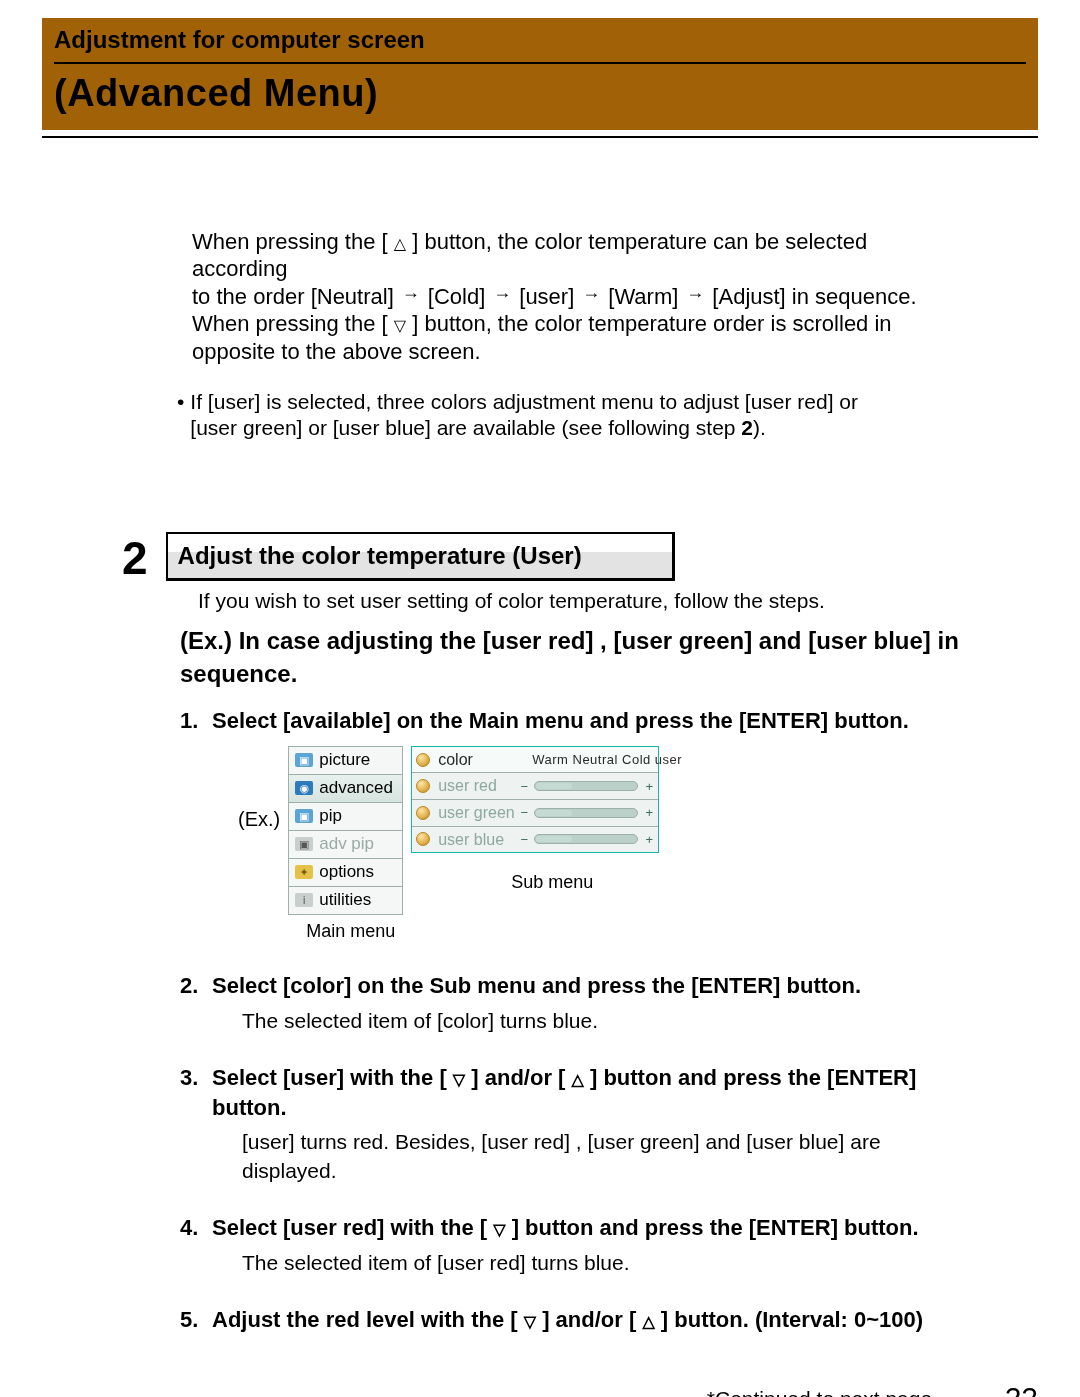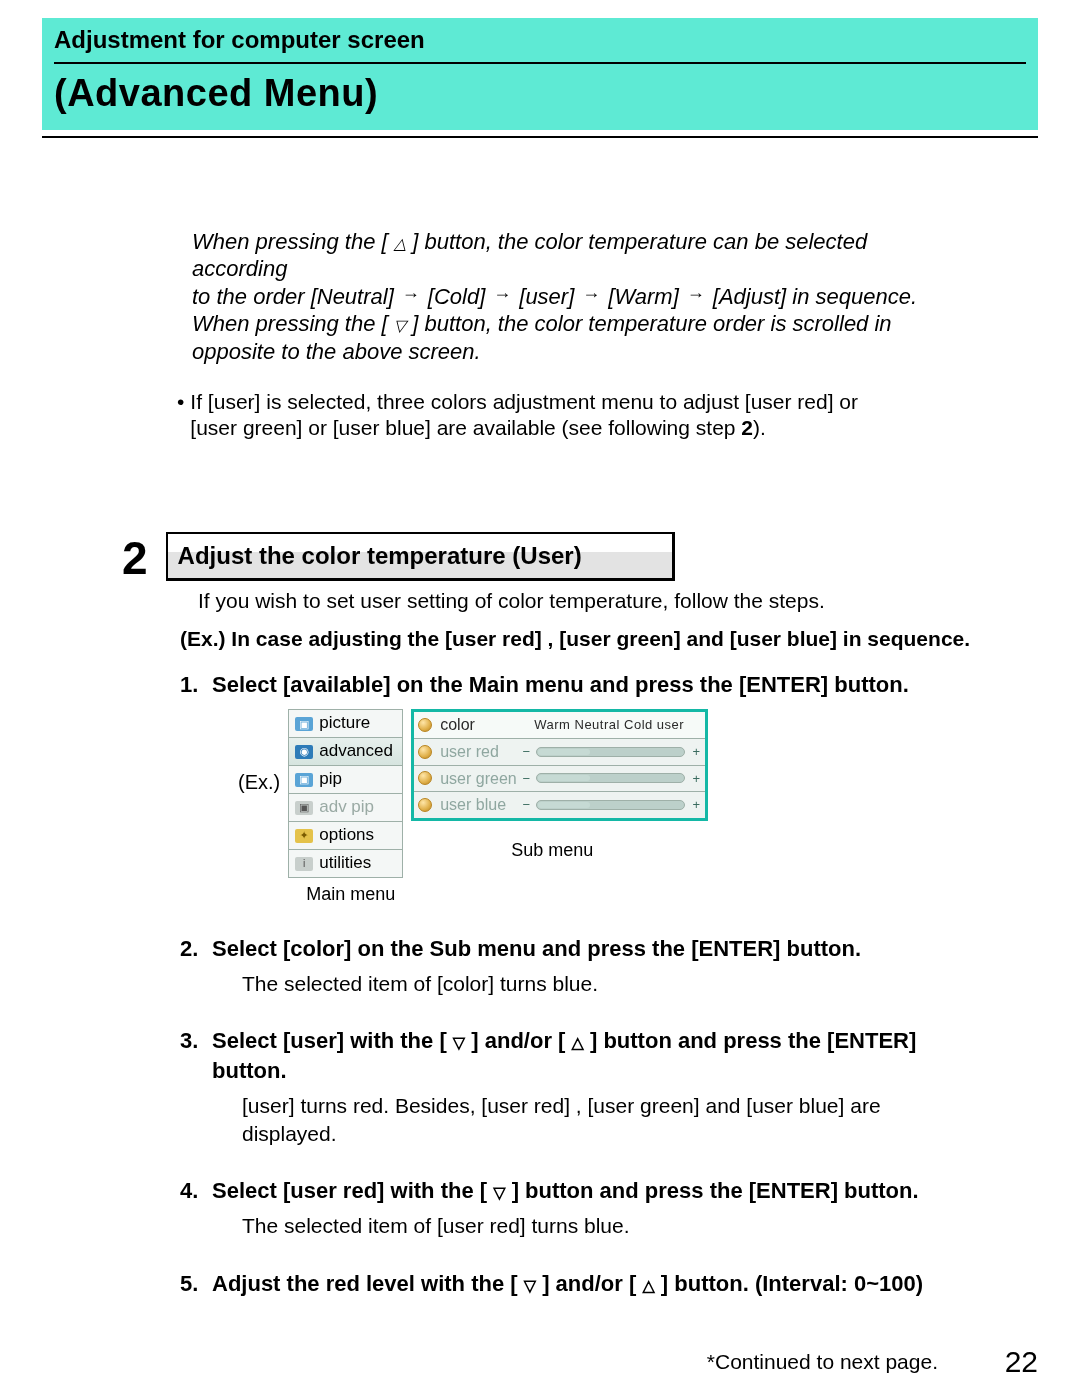--- a/index.html
+++ b/index.html
@@ -30,42 +30,41 @@
   }
   .page{
     width:var(--page-w);
     min-height:1397px;
     padding:18px 42px 30px 42px;
     position:relative;
   }
 
   
   .hdr{
-    background:#5eead4;
+    background:#a16207;
     padding:6px 12px 10px 12px;
     margin-bottom:6px;
   }
   .hdr-top{
     font-weight:bold;
     font-size:24px;
     padding-bottom:6px;
   }
   .hdr-rule{height:2px;background:#000;margin:0 0 4px 0;}
   .hdr-title{
     font-weight:bold;
     font-size:38px;
     letter-spacing:.5px;
   }
   .hdr-rule2{height:2px;background:#000;margin-top:2px;}
 
   
   .body-block{
     margin:90px 0 0 150px;
     max-width:720px;
-    font-style:italic;
   }
   .seq{display:inline-flex;gap:6px;white-space:nowrap;}
   .arrow-r{display:inline-block;font-size:18px;line-height:1;vertical-align:middle;margin:0 2px;}
   .tri{display:inline-block;font-size:16px;line-height:1;}
   .tri.up::before{content:"△";}
   .tri.dn::before{content:"▽";}
   .mono{font-family:Arial, Helvetica, sans-serif;}
 
   .bullet-note{
     margin:24px 0 0 135px;
@@ -95,21 +94,21 @@
     font-weight:bold;
     font-size:24px;
   }
   .step-intro{
     margin:6px 0 10px 76px;
     font-size:21px;
   }
   .step-ex{
     margin:4px 0 16px 58px;
     font-weight:bold;
-    font-size:21px;
+    font-size:24px;
   }
   .step-ex .mono{font-weight:bold;}
 
   .num-list{
     margin-left:58px;
     max-width:760px;
   }
   .num-item{margin-bottom:28px;}
   .num-head{font-weight:bold;font-size:22px;display:flex;gap:8px;align-items:flex-start;}
   .num-head .n{min-width:24px;}
@@ -144,22 +143,22 @@
     display:inline-flex;align-items:center;justify-content:center;
     font-size:11px;color:#fff;
   }
   .mm-icon.blue{background:var(--menu-blue);}
   .mm-icon.dkblue{background:var(--menu-blue-dk);}
   .mm-icon.yellow{background:#e4c24a;color:#7a5b00;}
   .mm-icon.gray{background:#c8cfcc;color:#555;}
   .mm-cap{font-size:18px;margin:4px 0 0 18px;}
 
   .submenu{
-    border:3px solid #14b8a6;
-    width:297px;
+    border:1px solid #14b8a6;
+    width:248px;
     font-size:16px;
     background:#f3f7f5;
   }
   .sm-row{
     display:grid;
     grid-template-columns:18px 78px 8px 1fr 10px;
     align-items:center;
     gap:4px;
     padding:2px 4px;
     border-bottom:1px solid var(--menu-border);

